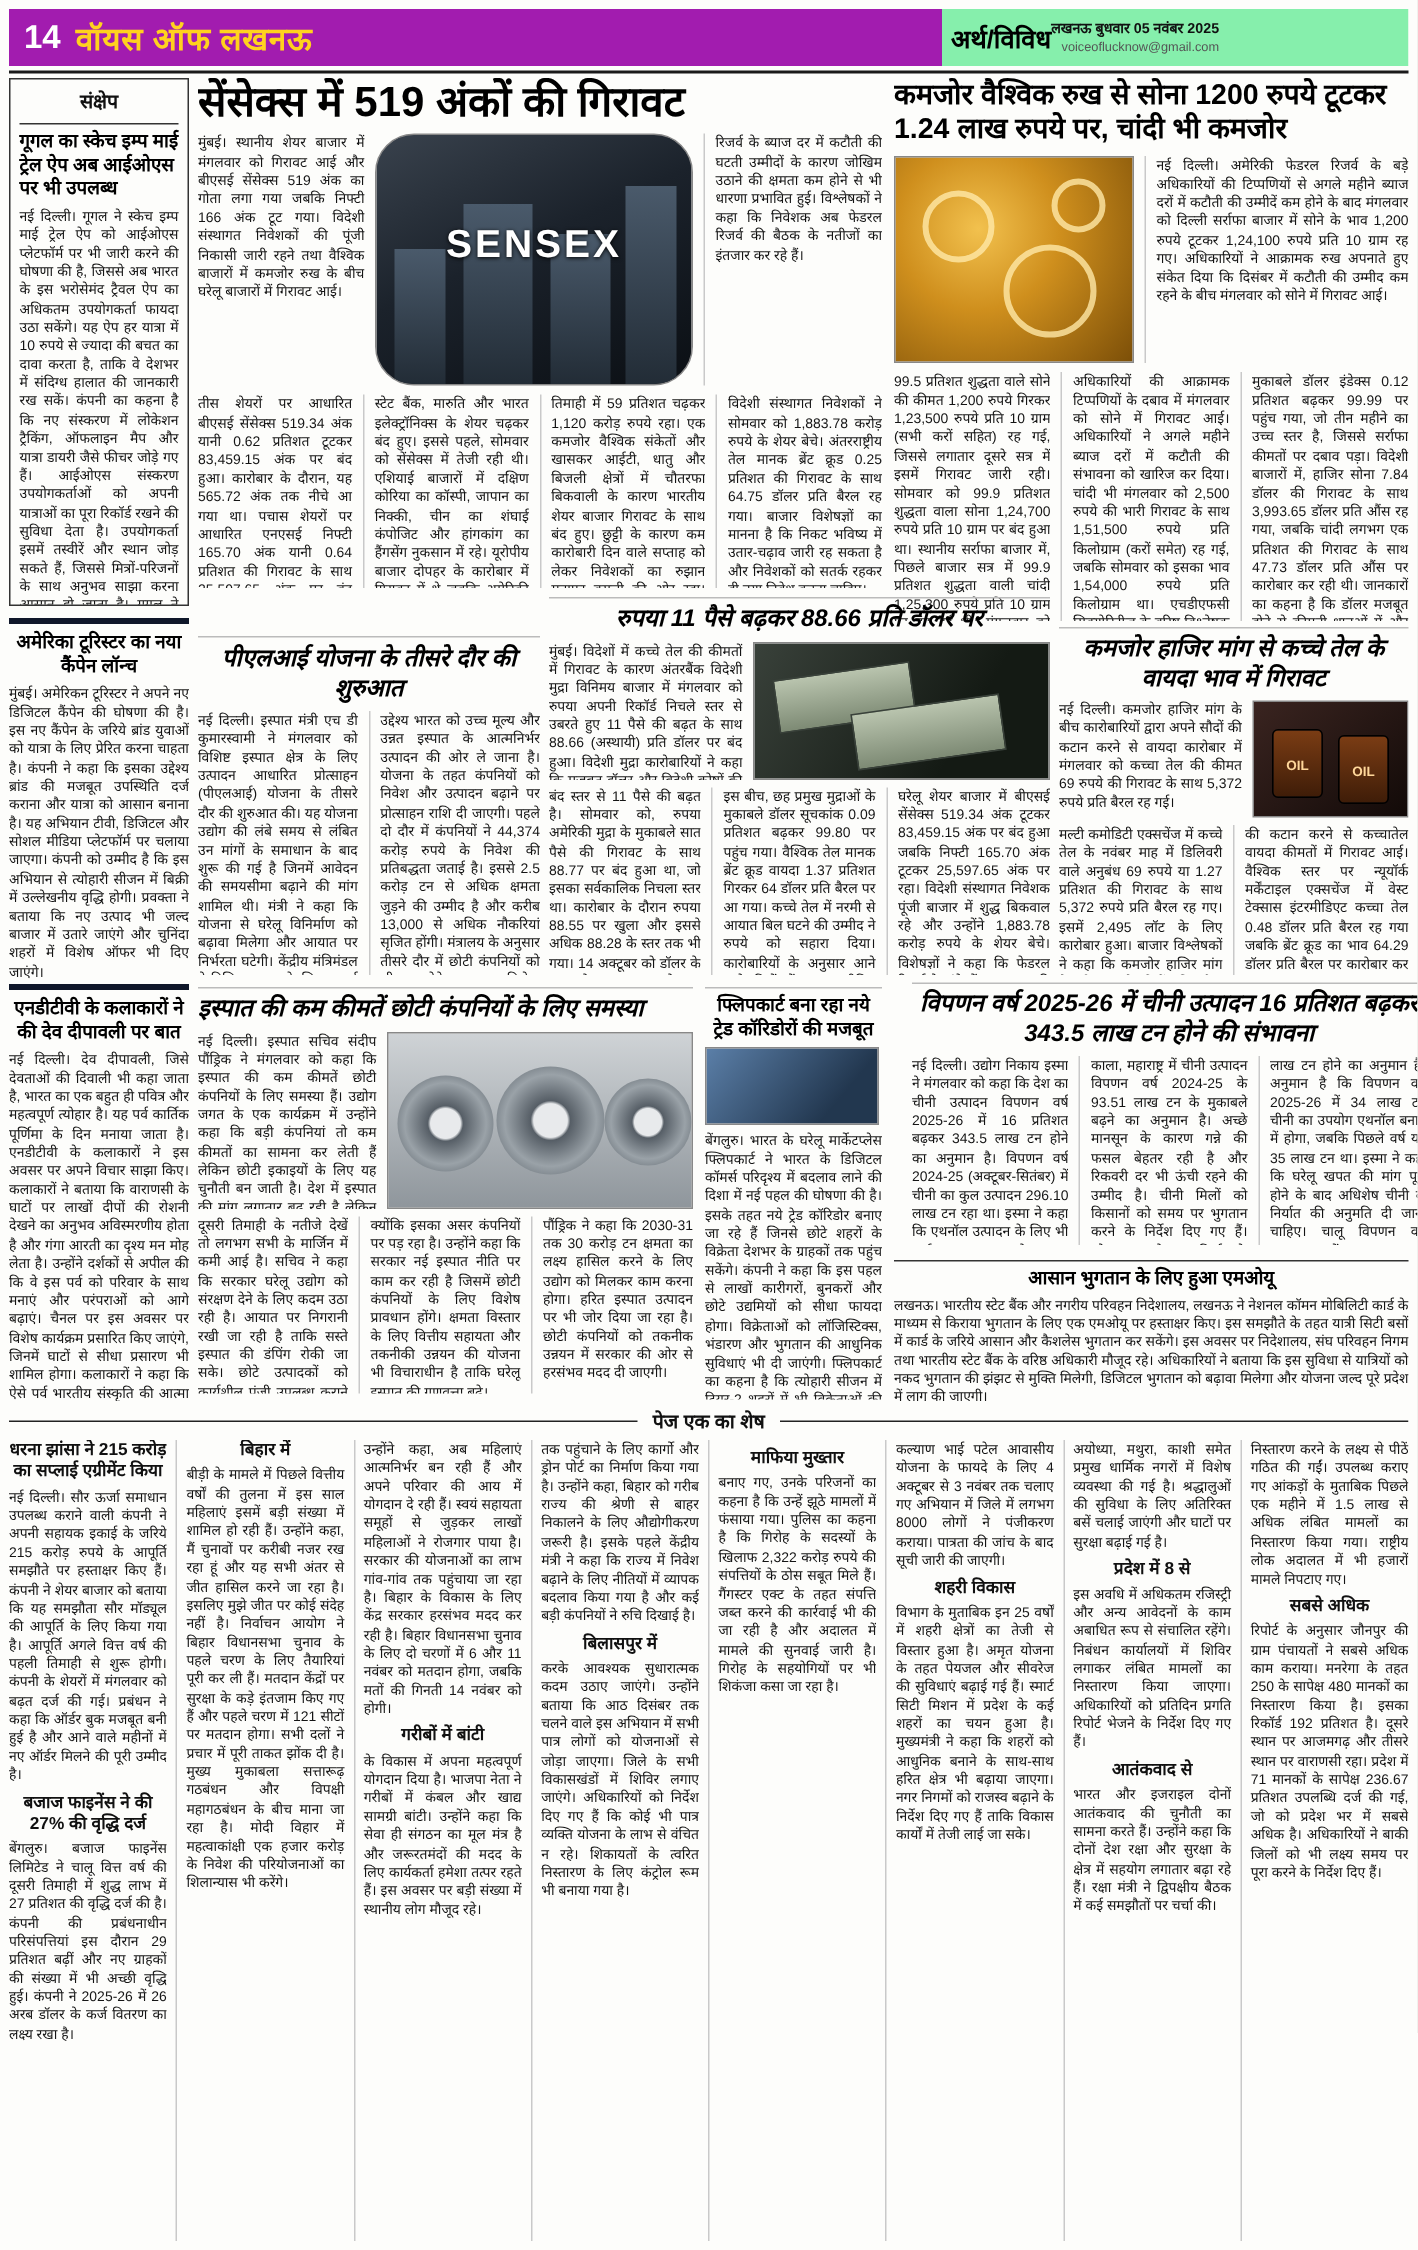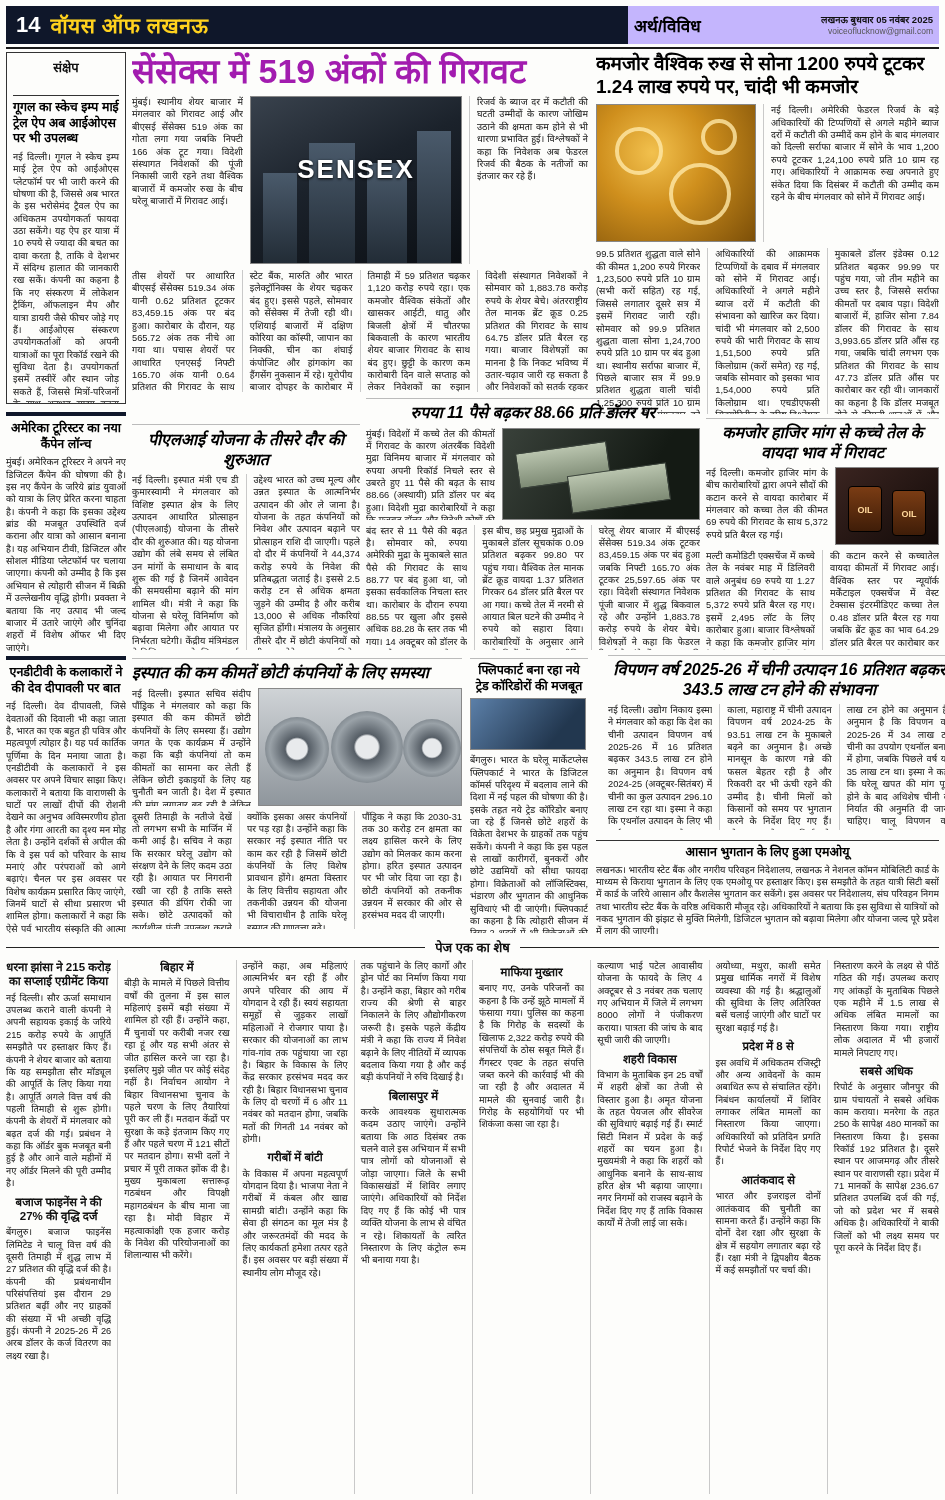--- a/index.html
+++ b/index.html
@@ -3,49 +3,49 @@
 <meta charset="utf-8">
 <style>
   * { margin:0; padding:0; box-sizing:border-box; }
   html,body { background:#e8e8e4; }
   body { font-family:"Liberation Sans","DejaVu Sans",sans-serif; }
   #page { position:relative; width:945px; height:1500px; background:#fdfdfb; margin:0 auto; overflow:hidden; color:#111; }
   .abs { position:absolute; overflow:hidden; }
 
   
   #hdr { left:6px; top:6px; width:933px; height:38px; display:flex; }
-  .hdr-teal { flex:0 0 622px; background:#0f172a; display:flex; align-items:center; gap:10px; padding:0 10px; }
+  .hdr-teal { flex:0 0 622px; background:#a21caf; display:flex; align-items:center; gap:10px; padding:0 10px; }
   .pgnum { color:#fff; font-size:22px; font-weight:bold; }
   .paper { color:#ffd21e; font-size:21px; font-weight:bold; letter-spacing:.5px; }
-  .hdr-white { flex:1; background:#c4b5fd; display:flex; align-items:center; justify-content:space-between; padding:0 6px; }
+  .hdr-white { flex:1; background:#86efac; display:flex; align-items:center; padding:0 6px; }
   .section { font-size:17px; font-weight:bold; color:#000; }
   .dateblock { text-align:right; line-height:1.25; }
   .dateblock .d1 { font-size:9.5px; font-weight:bold; }
   .dateblock .d2 { font-size:8.5px; color:#555; }
   #hdr-rule { left:6px; top:47px; width:933px; height:2px; background:#1a1a1a; }
 
   
-  .hl-xl { font-size:34px; font-weight:bold; line-height:1.12; color:#a21caf; }
+  .hl-xl { font-size:28px; font-weight:bold; line-height:1.12; color:#000000; }
   .hl-lg { font-size:19px; font-weight:bold; line-height:1.22; color:#000; }
   .hl-md { font-size:16px; font-weight:bold; line-height:1.22; color:#000000; text-align:center;font-style:italic; }
   .hl-sm { font-size:12.5px; font-weight:bold; line-height:1.25; color:#000; text-align:center; }
   .bt { font-size:9.3px; line-height:1.33; text-align:justify; color:#141414; }
   .cols { display:flex; }
   .cols > * + * { border-left:1px solid #c9c9c9; margin-left:7px; padding-left:7px; }
   .col { flex:1; overflow:hidden; }
 
   
   #rail { left:6px; top:52px; width:120px; height:882px; }
   .sk-box { border:1.5px solid #333; padding:5px 6px; height:352px; overflow:hidden; }
-  .sk-title { text-align:center; font-weight:bold; font-size:13px; border-bottom:1.5px solid #333; padding-bottom:19px; margin-bottom:4px; }
+  .sk-title { text-align:center; font-weight:bold; font-size:13px; border-bottom:1.5px solid #333; padding-bottom:6px; margin-bottom:4px; }
   .rail-art { margin-top:8px; border-top:4px solid #0f172a; padding-top:5px; }
 
   
   .photo { position:relative; overflow:hidden; border:1px solid #888; }
-  .ph-sensex { background:linear-gradient(155deg,#39424d 0%,#1b222b 45%,#0b0f14 100%); }
+  .ph-sensex { background:linear-gradient(155deg,#39424d 0%,#1b222b 45%,#0b0f14 100%);border-radius:26px; }
   .ph-sensex .bldg { position:absolute; bottom:0; background:linear-gradient(#4a5a6b,#222c36); }
   .ph-label { position:absolute; left:0; right:0; top:34%; text-align:center; color:#fff; font-weight:bold; font-size:26px; letter-spacing:2px; text-shadow:0 1px 3px #000; }
   .ph-gold { background:radial-gradient(circle at 35% 35%, #f2c14e 0%, #cf8f1d 40%, #7c4f08 100%); }
   .ph-gold .ring { position:absolute; border:4px solid #ffe9a8; border-radius:50%; opacity:.8; }
   .ph-money { background:linear-gradient(120deg,#39413a,#141a14 70%); }
   .ph-money .bill { position:absolute; background:linear-gradient(#b9c4ae,#7d8a74); border:1px solid #39413a; transform:rotate(-8deg); }
   .ph-oil { background:linear-gradient(140deg,#3a2420,#120a08); }
   .barrel { position:absolute; width:34px; height:46px; border-radius:4px; background:linear-gradient(#7a3c14,#3f1d08); border:1px solid #000; color:#ffd79a; font-size:9px; font-weight:bold; text-align:center; line-height:46px; }
   .ph-steel { background:linear-gradient(#cfd3d6,#8f969c); }
   .coil { position:absolute; border-radius:50%; background:radial-gradient(circle,#e8eaec 0%,#e8eaec 22%,#565e66 26%,#9aa2a8 60%,#4c545c 100%); }

